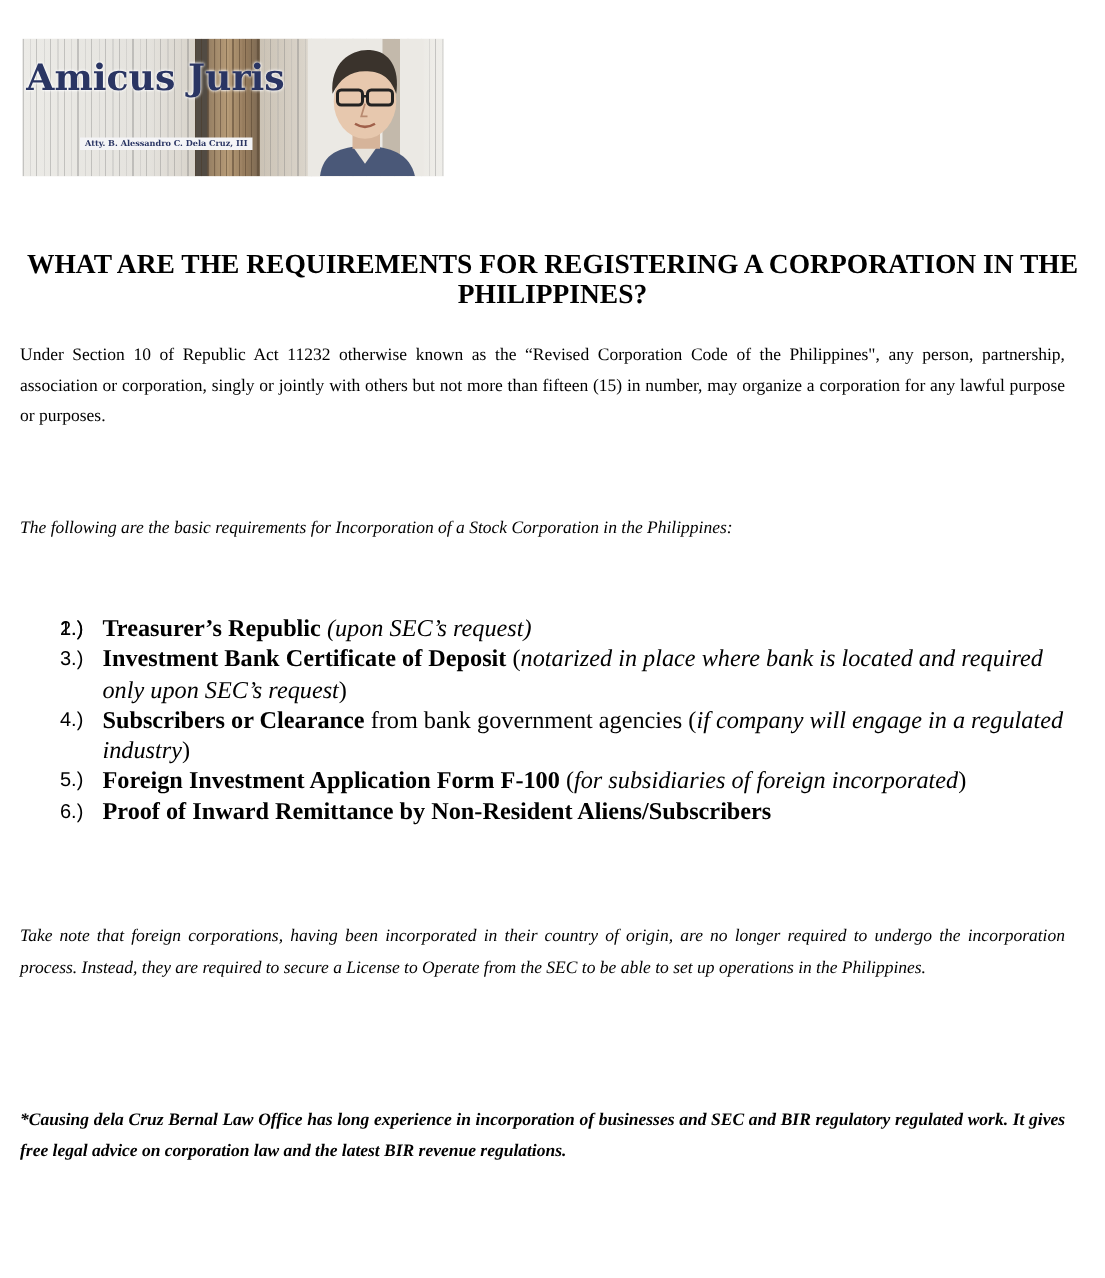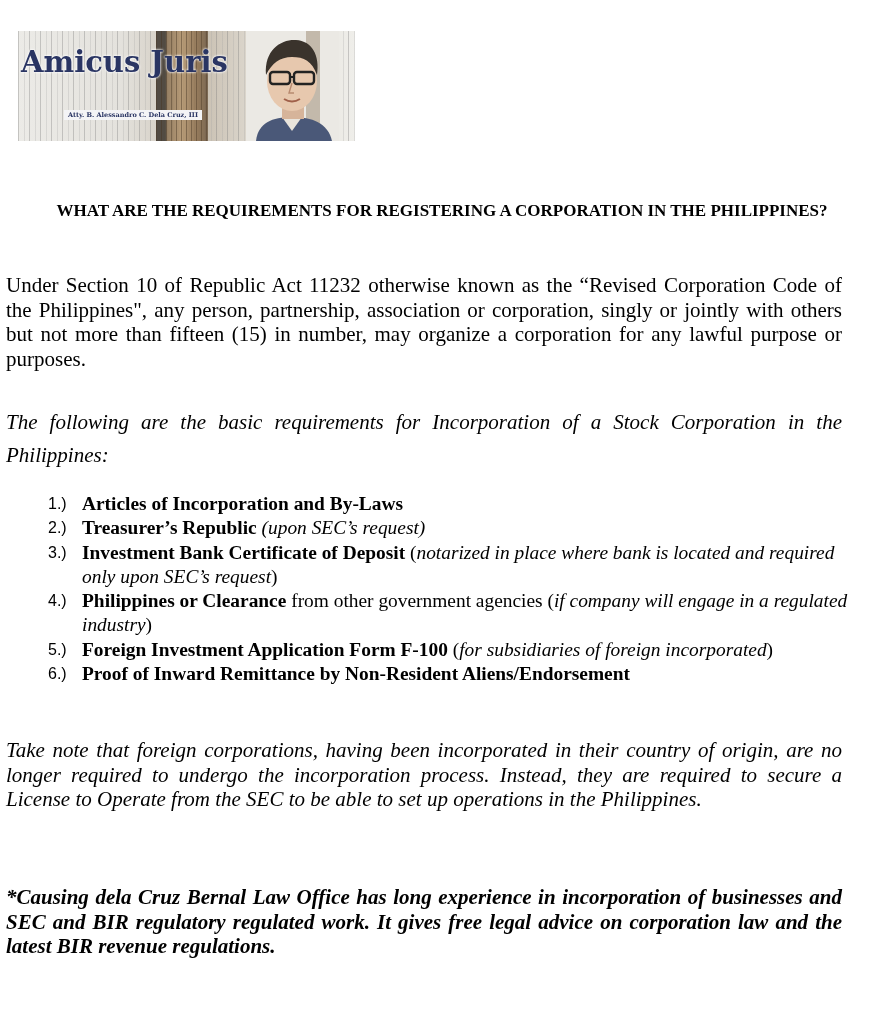--- a/index.html
+++ b/index.html
@@ -39,26 +39,26 @@
       background: #f4f4f6; color: #2a3563;
       font-family: "DejaVu Serif", serif; font-weight: bold; font-size: 6.5px;
       white-space: nowrap;
       margin-top: 20px;
     }
     .banner .portrait {
       position: absolute; left: 228px; top: 0; width: 93px; height: 110px;
     }
     h1.doc-title {
       position: absolute; left: 18px; top: 199px; width: 848px; margin: 0;
-      text-align: center; font-weight: bold; font-size: 17px; line-height: 24px;
+      text-align: center; font-weight: bold; font-size: 22px; line-height: 24px;
       font-family: "Liberation Serif", serif;
     }
     p.para {
-      position: absolute; left: 6px; width: 836px; margin: 0;
-      font-size: 21px; text-align: justify;
+      position: absolute; left: 16px; width: 836px; margin: 0;
+      font-size: 14px; text-align: justify;
     }
     #p1 { top: 273px; line-height: 24.5px; }
     #p2 { top: 406px; line-height: 33px; text-align: justify; text-align-last: left; font-style: italic; }
     #p3 { top: 738px; line-height: 24.5px; font-style: italic; }
     #p4 { top: 885px; line-height: 24.5px; font-weight: bold; font-style: italic; }
     ol.reqs {
       position: absolute; left: 48px; top: 492px; width: 810px;
       list-style: none; margin: 0; padding: 0;
       font-size: 19.4px; line-height: 24.3px;
     }
@@ -95,34 +95,34 @@
 </div>
 
 <h1 class="doc-title">WHAT ARE THE REQUIREMENTS FOR REGISTERING A CORPORATION IN THE PHILIPPINES?</h1>
 
 <p class="para" id="p1">Under Section 10 of Republic Act 11232 otherwise known as the “Revised Corporation Code of the Philippines",  any person, partnership, association or corporation, singly or jointly with others but not more than fifteen (15) in number, may organize a corporation for any lawful purpose or purposes.</p>
 
 <p class="para" id="p2">The following are the basic requirements for Incorporation of a Stock Corporation in the Philippines:</p>
 
 <ol class="reqs">
   <li>
-    <span class="num">1.)</span><b>Articles of Incorporation and By-Laws</b>
+    <span class="num">1.)</span>
   </li>
   <li>
     <span class="num">2.)</span><b>Treasurer’s Republic</b><span> </span><i>(upon SEC’s request)</i>
   </li>
   <li>
     <span class="num">3.)</span><b>Investment Bank Certificate of Deposit</b><span> (</span><i>notarized in place where bank is located and required only upon SEC’s request</i><span>)</span>
   </li>
   <li>
-    <span class="num">4.)</span><b>Philippines or Clearance</b><span> from other government agencies (</span><i>if company will engage in a regulated industry</i><span>)</span>
+    <span class="num">4.)</span><b>Subscribers or Clearance</b><span> from bank government agencies (</span><i>if company will engage in a regulated industry</i><span>)</span>
   </li>
   <li>
     <span class="num">5.)</span><b>Foreign Investment Application Form F-100</b><span> (</span><i>for subsidiaries of foreign incorporated</i><span>)</span>
   </li>
   <li>
-    <span class="num">6.)</span><b>Proof of Inward Remittance by Non-Resident Aliens/Endorsement</b>
+    <span class="num">6.)</span><b>Proof of Inward Remittance by Non-Resident Aliens/Subscribers</b>
   </li>
 </ol>
 
 <p class="para" id="p3">Take note that foreign corporations, having been incorporated in their country of origin, are no longer required to undergo the incorporation process. Instead, they are required to secure a License to Operate from the SEC to be able to set up operations in the Philippines.</p>
 
 <p class="para" id="p4">*Causing dela Cruz Bernal Law Office has long experience in incorporation of businesses and SEC and BIR regulatory regulated work.  It gives free legal advice on corporation law and the latest BIR revenue regulations.</p>
 
 </body></html>

